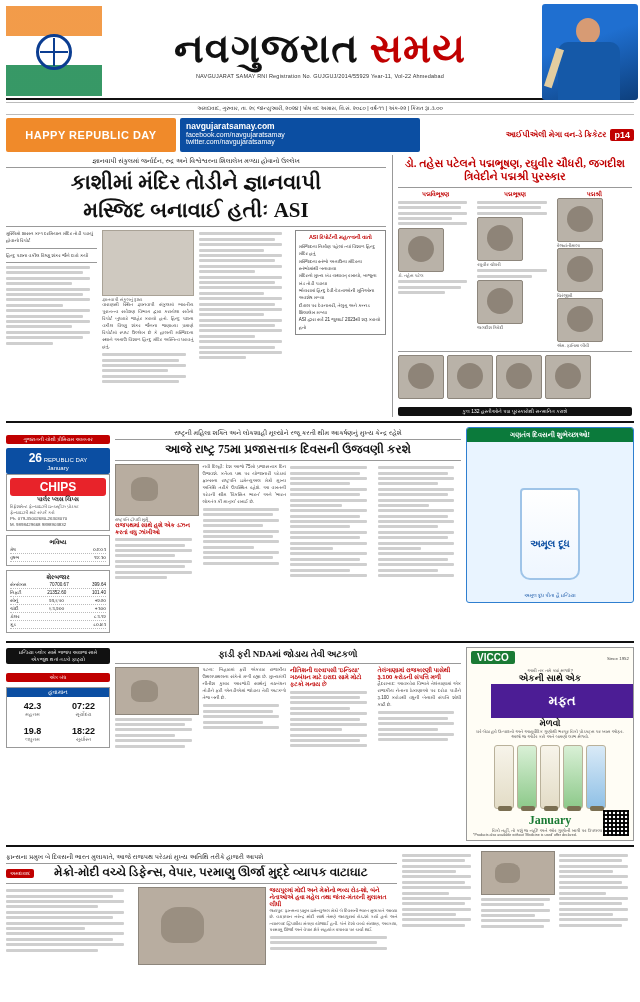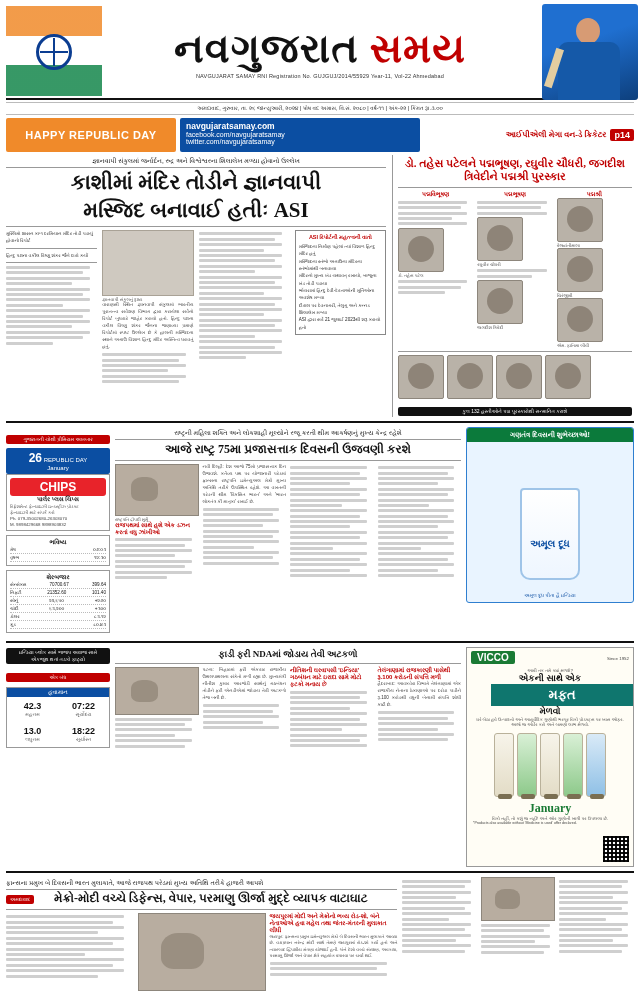--- a/index.html
+++ b/index.html
@@ -91,24 +91,24 @@
   .wx-grid { display:flex; }
   .wx-cell { flex:1; text-align:center; font-size:9px; font-weight:bold; padding:4px 0; }
   .wx-cell small { display:block; font-size:5px; font-weight:normal; color:#555; }
   .amul { background:#e9f4ff; border:1px solid #2f7fd0; border-radius:3px; height:176px; position:relative; overflow:hidden;}
   .amul-h { background:#0b7a3b; color:#fff; font-size:7px; text-align:center; padding:3px; font-weight:bold;}
   .glass { position:absolute; left:50%; transform:translateX(-50%); bottom:22px; width:60px; height:92px;
     background:linear-gradient(#ffffff,#eef6ff); border:2px solid #9fc4e8; border-radius:4px 4px 10px 10px; }
   .glass-label { position:absolute; left:50%; transform:translateX(-50%); bottom:52px; font-size:10px; font-weight:bold; color:#0b4ea2; }
   .amul-foot { position:absolute; bottom:3px; width:100%; text-align:center; font-size:5px; color:#0b4ea2;}
 
-  .vicco { border:1px solid #999; height:220px; position:relative; overflow:hidden; background:#fffdf5; }
+  .vicco { border:1px solid #999; height:194px; position:relative; overflow:hidden; background:#fffdf5; }
   .vicco-h { display:flex; justify-content:space-between; align-items:center; padding:3px 4px; }
   .vicco-logo { background:#1a7a34; color:#fff; font-weight:bold; font-size:10px; padding:1px 6px; border-radius:2px;}
-  .free-band { background:#0f766e; color:#fff; text-align:center; font-weight:bold; font-size:13px; padding:3px;margin-left:24px; }
+  .free-band { background:#4c1d95; color:#fff; text-align:center; font-weight:bold; font-size:13px; padding:9px;margin-left:24px; }
   .tubes { display:flex; gap:3px; justify-content:center; align-items:flex-end; margin-top:6px; }
   .tube { width:20px; height:64px; background:linear-gradient(#f7f4ea,#e3dcc6); border:1px solid #b9b19a; border-radius:3px; position:relative; }
   .tube.green { background:linear-gradient(#d9f0d6,#8dc98a); }
   .tube.blue { background:linear-gradient(#d9eaf7,#8fc0e6); }
   .tube-cap { position:absolute; bottom:-3px; left:3px; width:14px; height:5px; background:#7a6f52; border-radius:2px;}
   .narayani { text-align:center; color:#1a7a34; font-weight:bold; font-size:12px; margin-top:4px; font-family:"Liberation Serif",serif;}
   .qr { width:26px;height:26px; background:
       repeating-linear-gradient(90deg,#111 0 2px,#fff 2px 4px),
       repeating-linear-gradient(0deg,#111 0 2px,#fff 2px 4px);
       background-blend-mode:multiply; position:absolute; right:4px; bottom:4px; }
@@ -484,21 +484,21 @@
             <span>42.3</span>
             <small>મહત્તમ</small>
           </div>
           <div class="wx-cell">
             <span>07:22</span>
             <small>સૂર્યોદય</small>
           </div>
         </div>
         <div class="wx-grid">
           <div class="wx-cell">
-            <span>13.0</span>
+            <span>19.8</span>
             <small>લઘુત્તમ</small>
           </div>
           <div class="wx-cell">
             <span>18:22</span>
             <small>સૂર્યાસ્ત</small>
           </div>
         </div>
       </div>
     </div>
 

